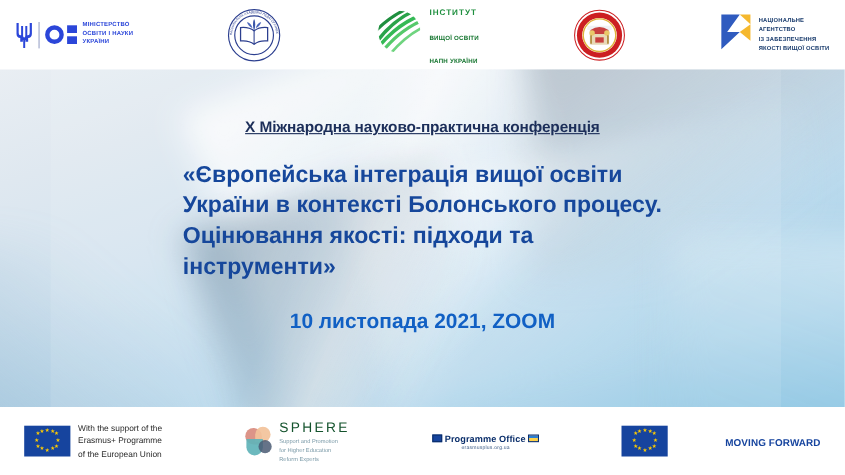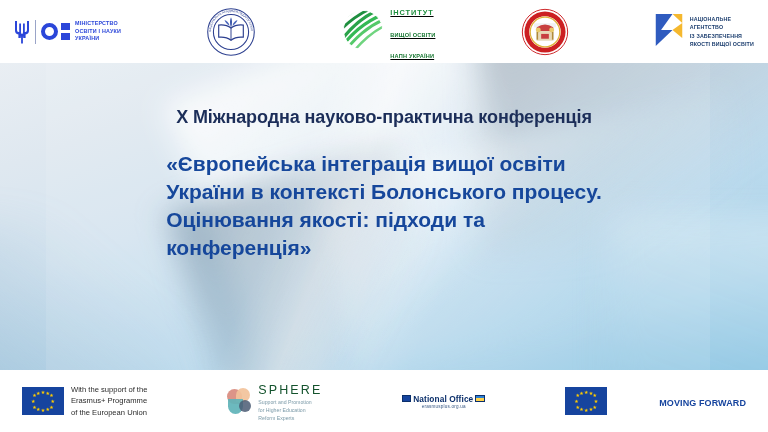--- a/index.html
+++ b/index.html
@@ -59,21 +59,21 @@
     font-size: 5.4px; font-weight: bold; color:#2b46d9;
     line-height: 1.45; letter-spacing: .2px; white-space: nowrap;
   }
 
   
   .seal { position: relative; }
   .seal svg { display:block; }
 
   
   .inst-wrap { display:flex; align-items:center; gap:5px; }
-  .inst-text { line-height:1.35; white-space: nowrap; text-decoration: underline; }
+  .inst-text { line-height:1.35; white-space: nowrap; }
   .inst-t1 { font-size: 7.4px; font-weight: bold; color:#1f8f3f; letter-spacing:.9px; }
   .inst-t2 { font-size: 5.6px; font-weight: bold; color:#15752f; letter-spacing:.2px; }
 
   
   .naqa-wrap { display:flex; align-items:center; gap:6px; }
   .naqa-text {
     font-size: 5.3px; font-weight: bold; color:#1b3d6e;
     line-height: 1.6; letter-spacing:.15px; white-space: nowrap;
   }
 
@@ -146,26 +146,27 @@
     height: 100%;
     display: flex;
     flex-direction: column;
     align-items: center;
     justify-content: flex-start;
     padding-top: 44px;
     box-sizing: border-box;
   }
 
   .conf-line {
-    font-size: 18px;
+    font-size: 14px;
     font-weight: bold;
     color: #1c2e59;
     letter-spacing: -0.1px;
     text-align: center;
     white-space: nowrap;
+    text-decoration: underline;
   }
 
   .conf-theme {
     margin-top: 22px;
     font-size: 21px;
     font-weight: bold;
     color: #16479b;
     line-height: 1.33;
     max-width: 600px;
   }
@@ -371,23 +372,24 @@
     <div class="bg-streak streak-right-warm"></div>
     <div class="panel-overlay"></div>
 
     <div class="banner-content">
       <div class="conf-line">X Міжнародна науково-практична конференція</div>
 
       <div class="conf-theme">
         <span class="ln">«Європейська інтеграція вищої освіти</span>
         <span class="ln">України в контексті Болонського процесу.</span>
         <span class="ln">Оцінювання якості: підходи та</span>
-        <span class="ln">конференція»</span>
+        <span class="ln">інструменти»</span>
       </div>
 
+      <div class="conf-date">10 листопада 2021, ZOOM</div>
     </div>
   </div>
 
   <div class="footer-bar">
 
     <div class="eu-support">
       <span class="euflag" style="width:42px;height:28px;">
         <span class="star" style="left:50%;top:18%;font-size:5px">★</span>
         <span class="star" style="left:61.5%;top:20.5%;font-size:5px">★</span>
         <span class="star" style="left:70%;top:28%;font-size:5px">★</span>
@@ -421,21 +423,21 @@
           <span>Support and Promotion</span><br>
           <span>for Higher Education</span><br>
           <span>Reform Experts</span>
         </span>
       </span>
     </div>
 
     <div class="erasmus-wrap">
       <span class="er-top">
         <span class="er-mini-eu"></span>
-        <span class="er-top-label">National Office</span>
+        <span class="er-top-label">Programme Office</span>
         <span class="er-mini-ua"></span>
       </span>
       <span class="er-url" style="display:block">erasmusplus.org.ua</span>
     </div>
 
 
     <div class="mft-wrap">
       <span class="euflag" style="width:42px;height:28px;">
         <span class="star" style="left:50%;top:18%;font-size:5px">★</span>
         <span class="star" style="left:61.5%;top:20.5%;font-size:5px">★</span>

